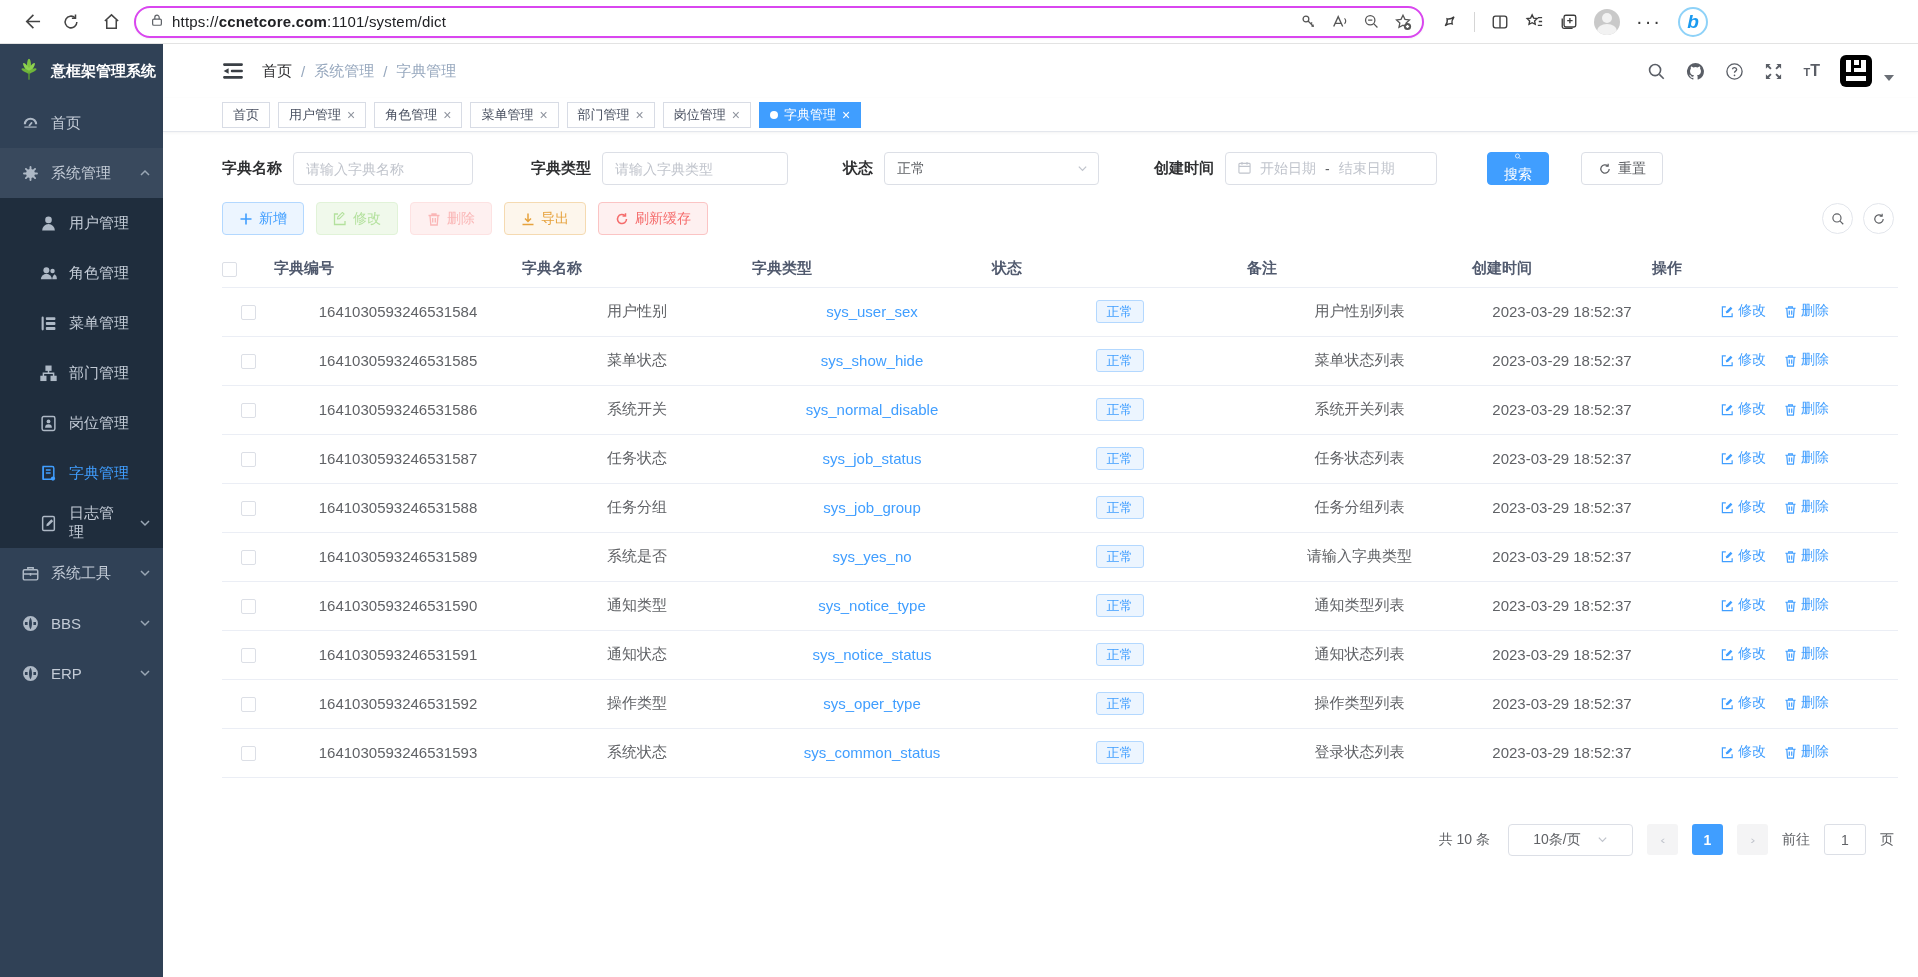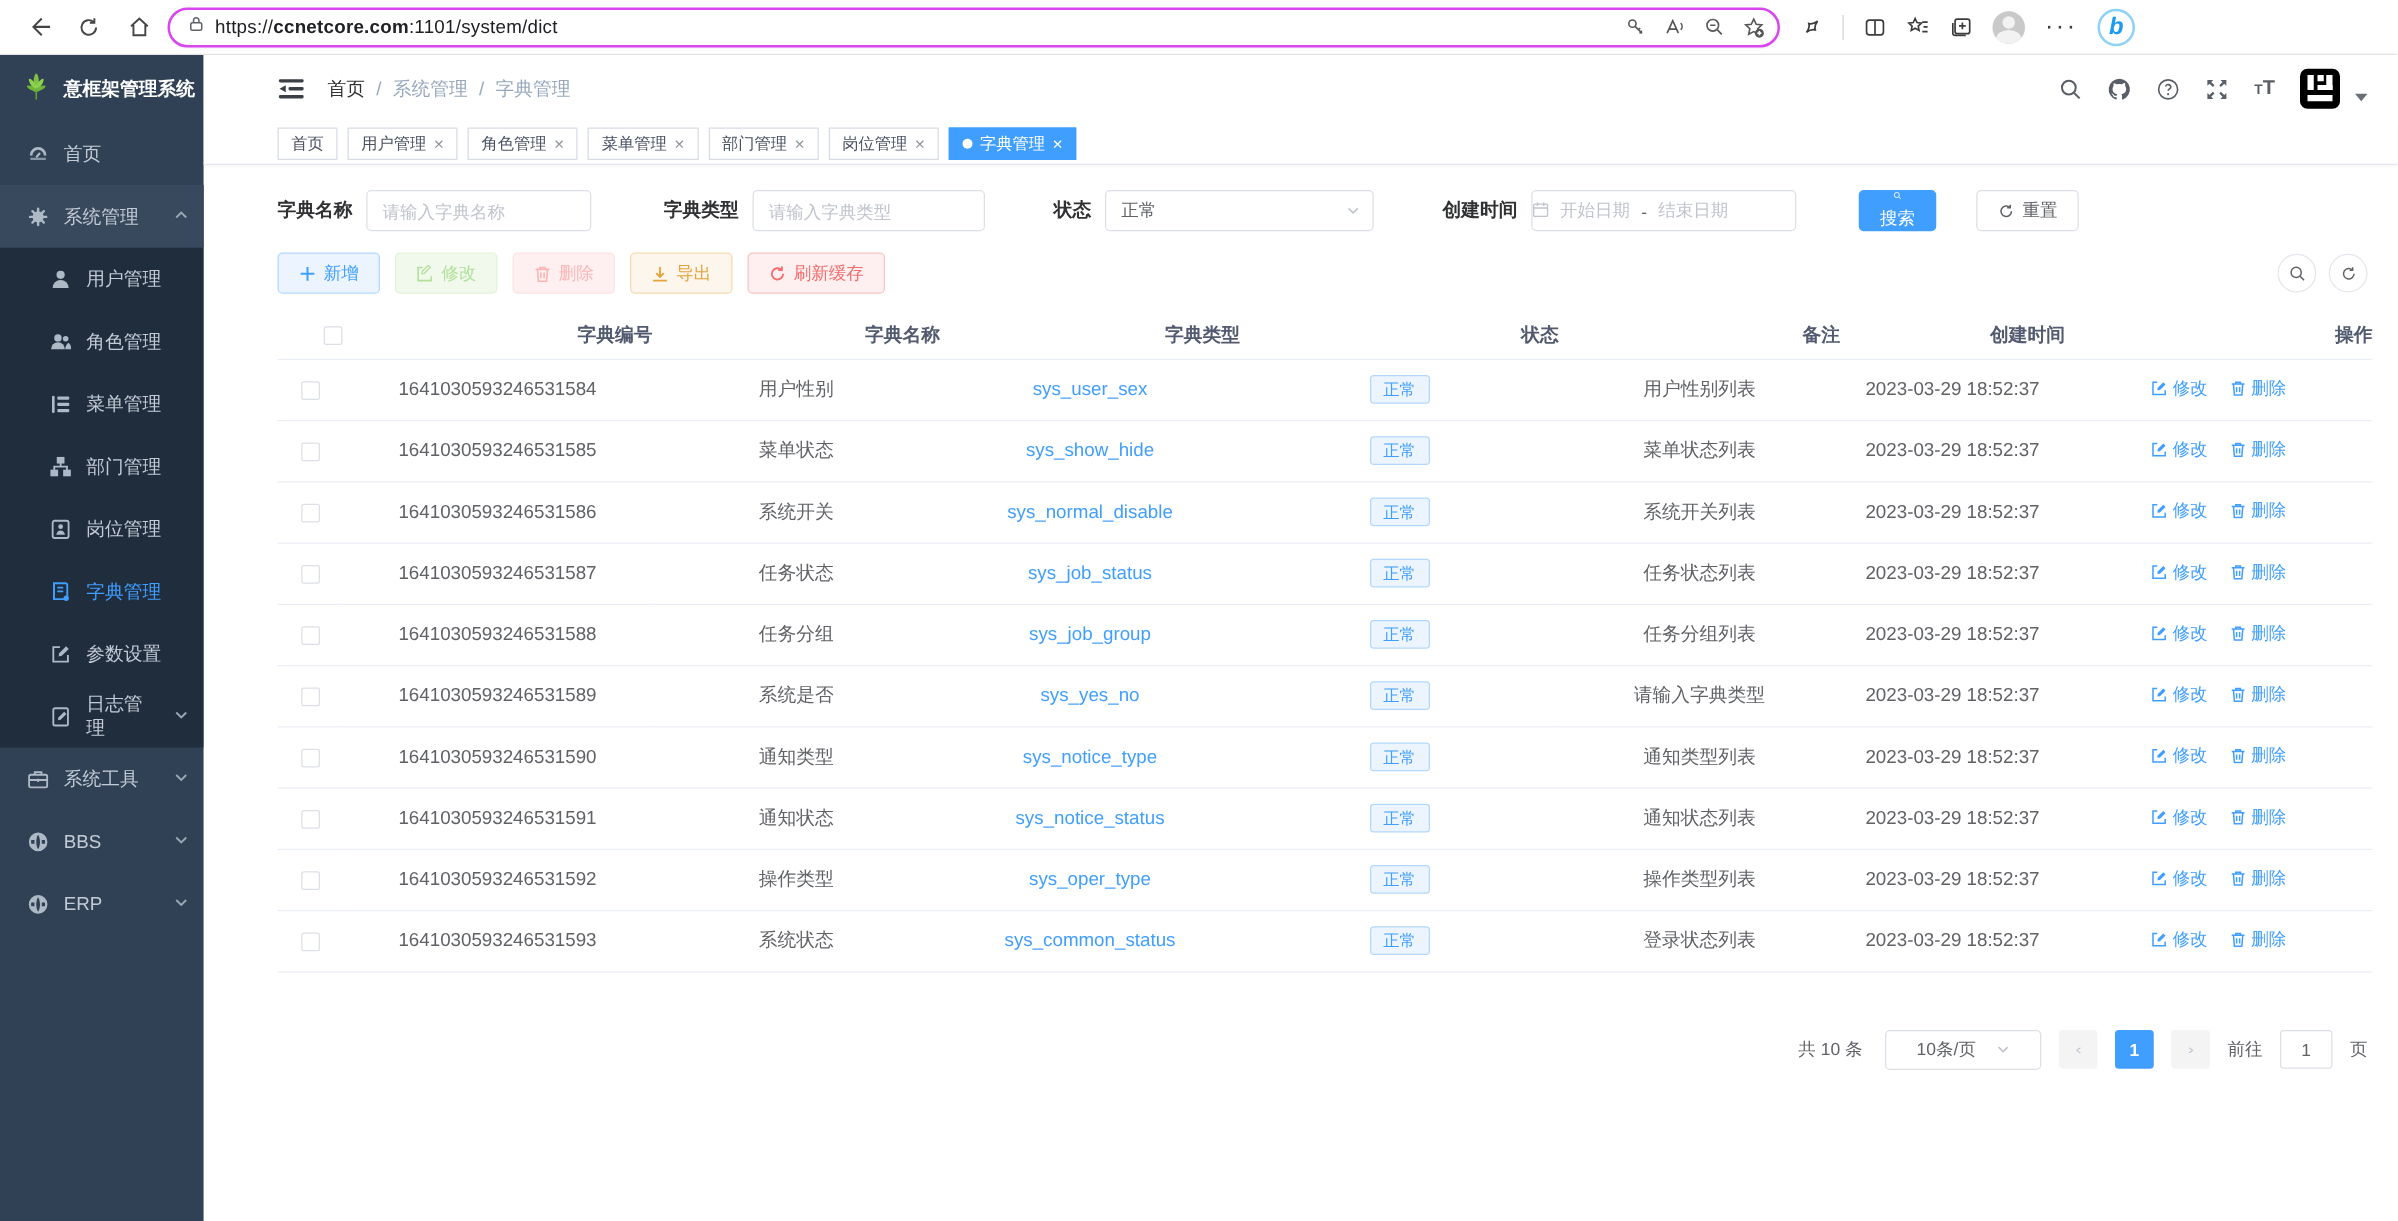--- a/index.html
+++ b/index.html
@@ -77,21 +77,21 @@
 
   .filter-row { display:flex; align-items:center; margin-top:2px; }
   .f-label { font-size:15px; font-weight:700; color:#303133; white-space:nowrap; margin-right:11px; }
   .f-input { height:33px; border:1px solid #dcdfe6; border-radius:4px; padding:0 12px; font-size:14px;
     color:#606266; outline:none; font-family:inherit; }
   .f-input::placeholder { color:#c0c4cc; }
   .sel-box { height:33px; border:1px solid #dcdfe6; border-radius:4px; display:flex; align-items:center;
     padding:0 10px 0 12px; font-size:14px; color:#606266; width:215px; cursor:pointer; }
   .sel-box .chev { margin-left:auto; color:#c0c4cc; }
   .date-box { height:33px; border:1px solid #dcdfe6; border-radius:4px; display:flex; align-items:center;
-    gap:9px; padding:0 0; font-size:14px; color:#c0c4cc; width:212px; }
+    gap:9px; padding:0 12px; font-size:14px; color:#c0c4cc; width:212px; }
   .date-box .cal { color:#c0c4cc; }
   .btn { height:33px; border-radius:4px; display:inline-flex; align-items:center; gap:6px;
     font-size:14px; padding:0 16px; cursor:pointer; border:1px solid transparent; white-space:nowrap; }
   .btn svg { width:14px; height:14px; }
   .btn-search { background:#409eff; color:#fff; border-color:#409eff;flex-direction:column; }
   .btn-reset { background:#fff; color:#606266; border-color:#dcdfe6; }
 
   .toolbar-row { display:flex; align-items:center; margin-top:17px; }
   .btn-add { background:#ecf5ff; color:#409eff; border-color:#b3d8ff; }
   .btn-edit { background:#f0f9eb; color:#b3e19d; border-color:#e1f3d8; }
@@ -99,21 +99,21 @@
   .btn-export { background:#fdf6ec; color:#e6a23c; border-color:#f5dab1; }
   .btn-cache { background:#fef0f0; color:#f56c6c; border-color:#fbc4c4; }
   .toolbar-row .btn { margin-right:12px; }
   .tool-circles { margin-left:auto; display:flex; gap:10px; }
   .circle-btn { width:31px; height:31px; border-radius:50%; border:1px solid #e3e6ec; background:#fff;
     display:flex; align-items:center; justify-content:center; color:#606266; cursor:pointer; }
   .circle-btn svg { width:14px; height:14px; }
 
   
   table.grid { width:100%; border-collapse:collapse; table-layout:fixed; margin-top:15px; }
-  table.grid th { height:37px; font-size:15px; color:#515a6e; font-weight:700; text-align:right;
+  table.grid th { height:37px; font-size:15px; color:#515a6e; font-weight:700; text-align:left;
     border-bottom:1px solid #ebeef5; }
   table.grid td { height:49px; font-size:15px; color:#606266; text-align:center;
     border-bottom:1px solid #ebeef5; }
   .cbx { width:15px; height:15px; border:1px solid #dcdfe6; border-radius:2px; background:#fff;
     display:inline-block; vertical-align:middle; cursor:pointer; }
   .type-link { color:#409eff; cursor:pointer; }
   .tag-normal { display:inline-block; background:#ecf5ff; border:1px solid #b3d8ff; color:#409eff;
     font-size:13px; padding:2px 10px; border-radius:3px; line-height:1.35; }
   .row-actions { display:inline-flex; gap:18px; }
   .act-link { color:#409eff; display:inline-flex; align-items:center; gap:4px; font-size:14px; cursor:pointer; }
@@ -306,27 +306,20 @@
           <div class="menu-item active">
             <span class="mi-icon"><svg viewBox="0 0 16 16" fill="none" stroke="currentColor" stroke-width="1.4">
                 <path d="M3 1.5h8.5A1.5 1.5 0 0 1 13 3v9a1.5 1.5 0 0 1-1.5 1.5H3z"></path>
                 <path d="M3 1.5v12M5.5 4.8h4.5M5.5 7.6h4.5"></path>
                 <circle cx="12.2" cy="12.8" r="2" fill="currentColor" stroke="none"></circle>
               </svg></span>
             <span class="mi-label">字典管理</span>
           </div>
           <div class="menu-item">
             <span class="mi-icon"><svg viewBox="0 0 16 16" fill="none" stroke="currentColor" stroke-width="1.4">
-                <path d="M13.5 8.5v5h-11v-11h5"></path>
-                <path d="m6.5 9.6.4-2.5 5.2-5.2 2 2-5.2 5.2z" fill="currentColor" stroke="none"></path>
-              </svg></span>
-            <span class="mi-label">参数设置</span>
-          </div>
-          <div class="menu-item">
-            <span class="mi-icon"><svg viewBox="0 0 16 16" fill="none" stroke="currentColor" stroke-width="1.4">
                 <rect x="2.5" y="1.5" width="11" height="13" rx="1.2"></rect>
                 <path d="m6 10.5.3-2 4.4-4.4 1.7 1.7-4.4 4.4z" fill="currentColor" stroke="none"></path>
               </svg></span>
             <span class="mi-label">日志管理</span>
             <span class="mi-chev down"><svg viewBox="0 0 12 12" fill="none" stroke="currentColor" stroke-width="1.5">
                 <path d="m2 4 4 4 4-4"></path>
               </svg></span>
           </div>
         </div>
         <div class="menu-item">

